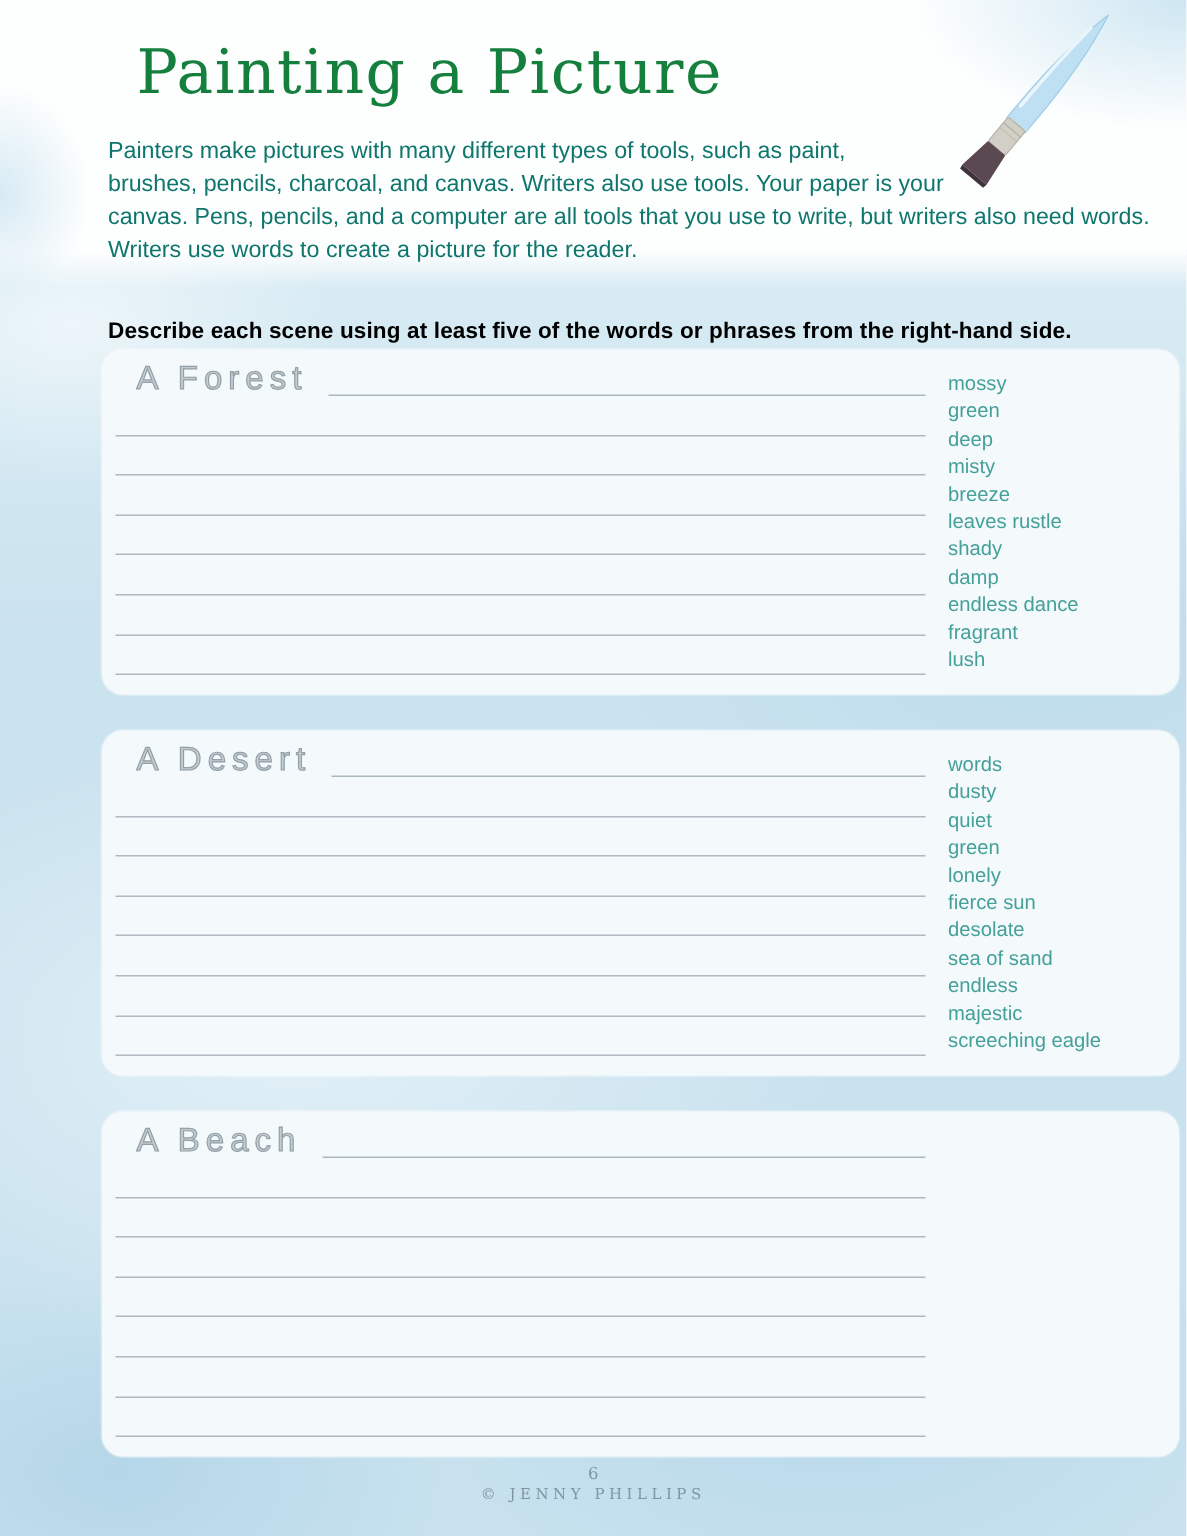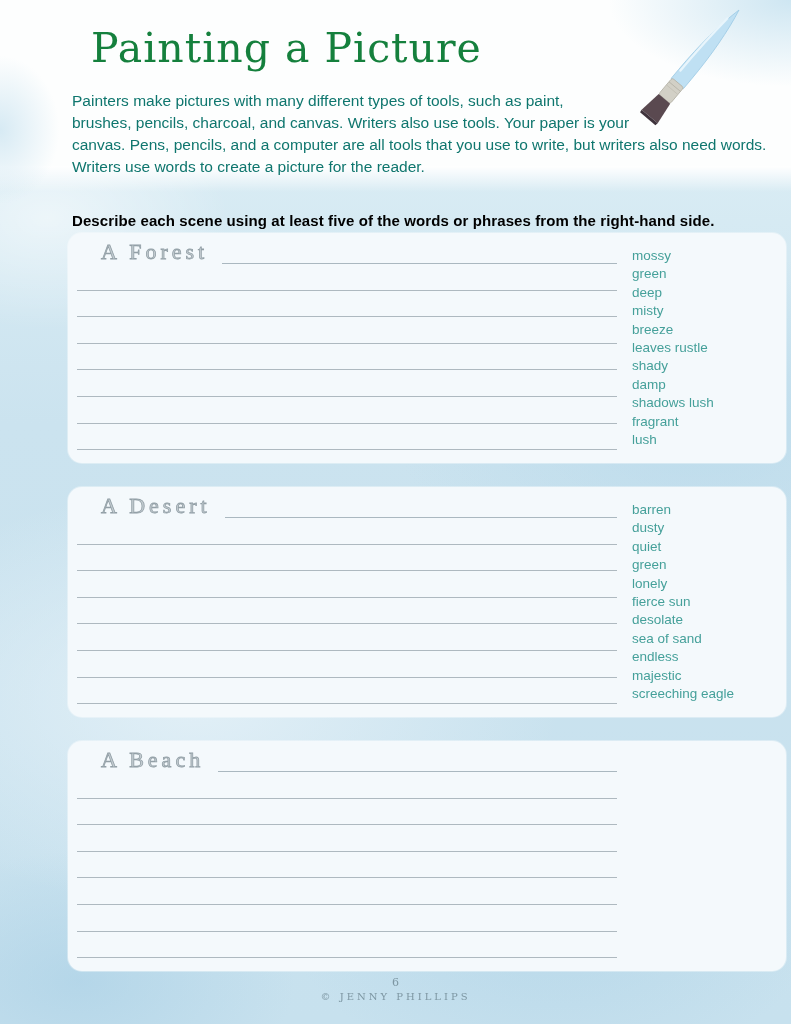--- a/index.html
+++ b/index.html
@@ -50,22 +50,22 @@
   .section{
     position:relative;width:718px;height:230px;margin-bottom:24px;
     background:#f4f9fc;border-radius:14px;
     box-shadow:0 0 0 1px rgba(255,255,255,.35);
   }
   .heading-row{
     display:flex;align-items:flex-end;height:31px;
     margin-left:9px;width:540px;
   }
   .trace-heading{
-    margin-left:24px;padding-right:14px;
-    font-family:Liberation Serif, serif;font-size:22px;line-height:1.1;
+    margin-left:14px;padding-right:14px;
+    font-family:Liberation Sans, sans-serif;font-size:22px;line-height:1.1;
     letter-spacing:4px;color:#c3ccd1;-webkit-text-stroke:.8px #93a0a7;
     white-space:nowrap;
   }
   .heading-underline{flex:1;border-bottom:1px solid #aab8c0;}
   .rule-lines{margin-left:9px;width:540px;}
   .rule-line{height:25.6px;border-bottom:1px solid #aeb9c0;}
   .words{
     position:absolute;left:564px;top:14px;width:130px;
     color:#45a09a;font-size:13.5px;line-height:18.4px;
   }
@@ -129,41 +129,41 @@
       </div>
     <div class="words">
         <div class="word">mossy</div>
         <div class="word">green</div>
         <div class="word">deep</div>
         <div class="word">misty</div>
         <div class="word">breeze</div>
         <div class="word">leaves rustle</div>
         <div class="word">shady</div>
         <div class="word">damp</div>
-        <div class="word">shadows lush</div>
+        <div class="word">endless dance</div>
         <div class="word">fragrant</div>
         <div class="word">lush</div>
       </div>
   </div>
     <div class="section">
     <div class="heading-row">
       <span class="trace-heading">A Desert</span>
       <span class="heading-underline"></span>
     </div>
     <div class="rule-lines">
         <div class="rule-line"></div>
         <div class="rule-line"></div>
         <div class="rule-line"></div>
         <div class="rule-line"></div>
         <div class="rule-line"></div>
         <div class="rule-line"></div>
         <div class="rule-line"></div>
       </div>
     <div class="words">
-        <div class="word">barren</div>
+        <div class="word">words</div>
         <div class="word">dusty</div>
         <div class="word">quiet</div>
         <div class="word">green</div>
         <div class="word">lonely</div>
         <div class="word">fierce sun</div>
         <div class="word">desolate</div>
         <div class="word">sea of sand</div>
         <div class="word">endless</div>
         <div class="word">majestic</div>
         <div class="word">screeching eagle</div>

